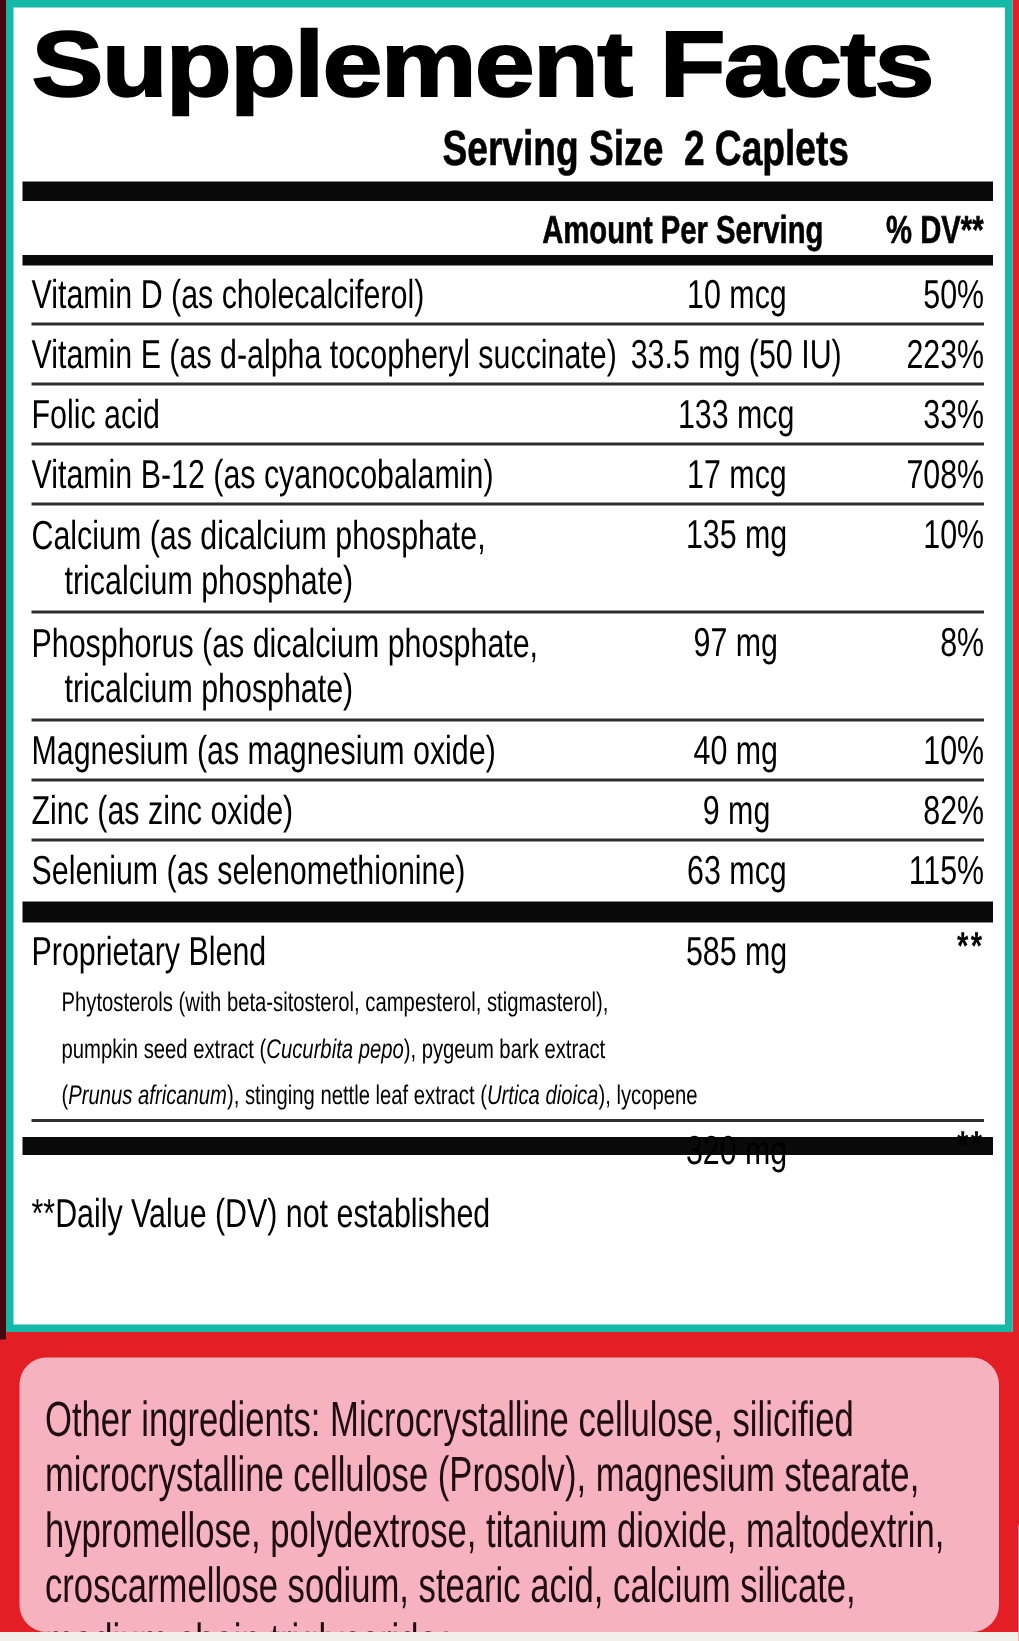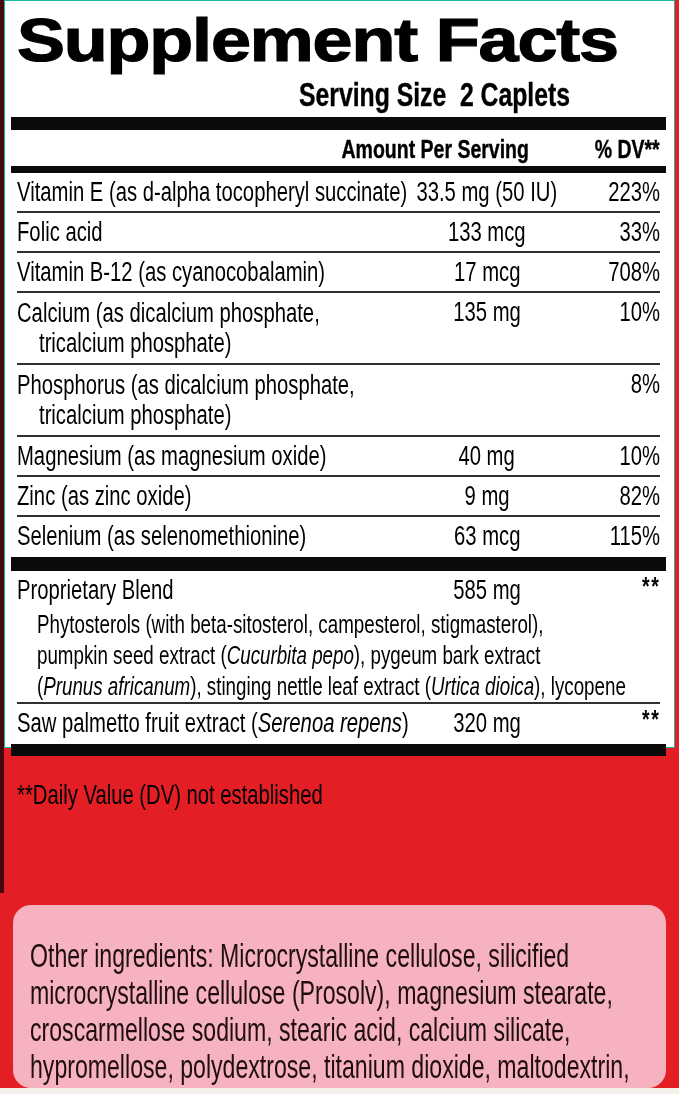--- a/index.html
+++ b/index.html
@@ -8,23 +8,23 @@
     background:#e31e25;
     font-family:"Liberation Sans", sans-serif;
     position:relative; overflow:hidden;
     color:#000;
   }
   .edge-left {
     position:absolute; left:0; top:0; width:4px; height:893px;
     background:#43090e;
   }
   .facts-panel {
-    position:absolute; left:4px; top:0; width:671px; height:748px;
+    position:absolute; left:4px; top:0; width:671px; height:888px;
     background:#ffffff;
-    border:1px solid #14b8a6;
+    border:5px solid #14b8a6;
     box-sizing:border-box;
     padding:0 14px 0 12px;
   }
   
   .cond, .cond-c, .cond-r { display:inline-block; white-space:pre; transform:scaleX(0.75); }
   .cond   { transform-origin:0 50%; }
   .cond-c { transform-origin:50% 50%; }
   .cond-r { transform-origin:100% 50%; }
 
   .title {
@@ -40,21 +40,21 @@
   .serv1 { margin-top:6px;text-align:right; }
 
   .bar { background:#0a0a0a; margin-left:-6px; margin-right:-6px; }
   .bar-thick { height:13px; margin-top:4px; }
   .bar-mid   { height:7px; }
   .bar-sel   { height:14px; margin-top:2px; }
   .bar-saw   { height:12px; margin-top:2px; }
 
   .hdr {
     display:flex; justify-content:flex-end; align-items:flex-end;
-    gap:44px; padding:4px 0 2px 0;
+    gap:20px; padding:4px 0 2px 0;
     font-weight:bold; font-size:26px; line-height:30px;
   }
   .hdr span { -webkit-text-stroke:0.4px #000; }
 
   .row {
     position:relative;
     font-size:27px; line-height:30px;
     padding:4px 0;
     border-bottom:2px solid #2f2f2f;
   }
@@ -62,31 +62,31 @@
   .row.noline { border-bottom:none; }
   .nm2 { padding-left:22px; }
   .amt {
     position:absolute; left:350px; top:4px; width:240px; text-align:center;
   }
   .dv {
     position:absolute; right:0; top:4px; text-align:right;
   }
   .dv-star { font-weight:bold; letter-spacing:2px; top:0; font-size:26px; }
 
-  .blend-desc { font-size:25px; line-height:31px; padding-left:20px; }
+  .blend-desc { font-size:18px; line-height:31px; padding-left:20px; }
   .sep { border-top:2px solid #2f2f2f; height:0; }
 
   .footnote { font-size:27px; margin-top:24px; }
 
   .pink-box {
     position:absolute; left:13px; top:905px; width:653px; height:183px;
     background:#f6b2bf;
     border-radius:18px;
     box-sizing:border-box;
-    padding:32px 0 0 17px;
+    padding:22px 0 0 17px;
     color:#1f0d12;
   }
   .pink-line { font-size:33px; line-height:37px; }
   .pink-line .cond { transform:scaleX(0.70); }
 
   .bottom-strip {
     position:absolute; left:0; bottom:0; width:679px; height:6px;
     background:#f3f0ea;
   }
   i { font-style:italic; }
@@ -103,20 +103,25 @@
 
   <div class="bar bar-thick"></div>
 
   <div class="hdr">
     <span class="cond-r">Amount Per Serving</span>
     <span class="cond-r">% DV**</span>
   </div>
 
   <div class="bar bar-mid"></div>
 
+  <div class="row">
+    <div class="nm"><span class="cond">Vitamin D (as cholecalciferol)</span></div>
+    <div class="amt"><span class="cond-c">10 mcg</span></div>
+    <div class="dv"><span class="cond-r">50%</span></div>
+  </div>
 
   <div class="row">
     <div class="nm"><span class="cond">Vitamin E (as d-alpha tocopheryl succinate)</span></div>
     <div class="amt"><span class="cond-c">33.5 mg (50 IU)</span></div>
     <div class="dv"><span class="cond-r">223%</span></div>
   </div>
 
   <div class="row">
     <div class="nm"><span class="cond">Folic acid</span></div>
     <div class="amt"><span class="cond-c">133 mcg</span></div>
@@ -132,20 +137,21 @@
   <div class="row dbl">
     <div class="nm"><span class="cond">Calcium (as dicalcium phosphate,</span></div>
     <div class="nm2"><span class="cond">tricalcium phosphate)</span></div>
     <div class="amt"><span class="cond-c">135 mg</span></div>
     <div class="dv"><span class="cond-r">10%</span></div>
   </div>
 
   <div class="row dbl">
     <div class="nm"><span class="cond">Phosphorus (as dicalcium phosphate,</span></div>
     <div class="nm2"><span class="cond">tricalcium phosphate)</span></div>
+    <div class="amt"><span class="cond-c">97 mg</span></div>
     <div class="dv"><span class="cond-r">8%</span></div>
   </div>
 
   <div class="row">
     <div class="nm"><span class="cond">Magnesium (as magnesium oxide)</span></div>
     <div class="amt"><span class="cond-c">40 mg</span></div>
     <div class="dv"><span class="cond-r">10%</span></div>
   </div>
 
   <div class="row">
@@ -170,31 +176,30 @@
 
   <div class="blend-desc">
     <div><span class="cond">Phytosterols (with beta-sitosterol, campesterol, stigmasterol),</span></div>
     <div><span class="cond"><span>pumpkin seed extract (</span><i>Cucurbita pepo</i><span>), pygeum bark extract</span></span></div>
     <div><span class="cond"><span>(</span><i>Prunus africanum</i><span>), stinging nettle leaf extract (</span><i>Urtica dioica</i><span>), lycopene</span></span></div>
   </div>
 
   <div class="sep"></div>
 
   <div class="row noline">
-    <div class="nm"><span class="cond"><span>Saw palmetto fruit extract (</span><i>Serenoa repens</i><span>)</span></span></div>
     <div class="amt"><span class="cond-c">320 mg</span></div>
     <div class="dv dv-star"><span class="cond-r">**</span></div>
   </div>
 
   <div class="bar bar-saw"></div>
 
   <div class="footnote"><span class="cond">**Daily Value (DV) not established</span></div>
 </section>
 
 <div class="pink-box">
   <div class="pink-line"><span class="cond">Other ingredients: Microcrystalline cellulose, silicified</span></div>
   <div class="pink-line"><span class="cond">microcrystalline cellulose (Prosolv), magnesium stearate,</span></div>
+  <div class="pink-line"><span class="cond">hypromellose, polydextrose, titanium dioxide, maltodextrin,</span></div>
   <div class="pink-line"><span class="cond">croscarmellose sodium, stearic acid, calcium silicate,</span></div>
-  <div class="pink-line"><span class="cond">hypromellose, polydextrose, titanium dioxide, maltodextrin,</span></div>
   <div class="pink-line"><span class="cond">medium chain triglycerides.</span></div>
 </div>
 
 <div class="bottom-strip"></div>
 
 </body></html>

